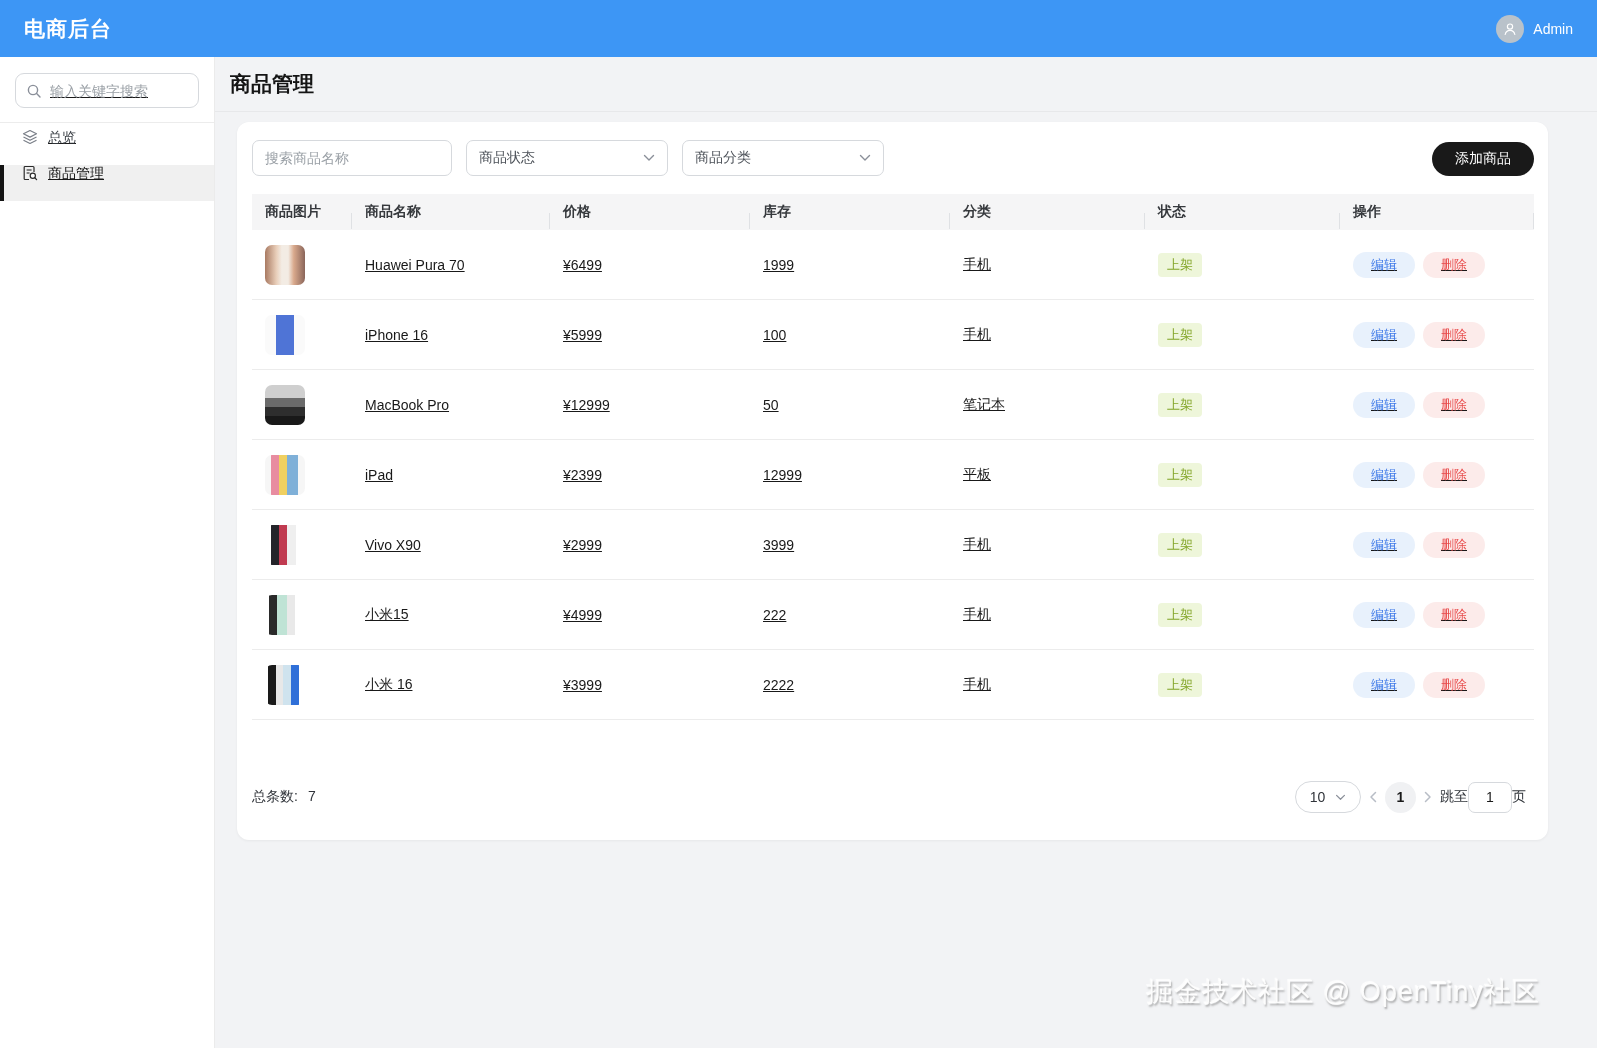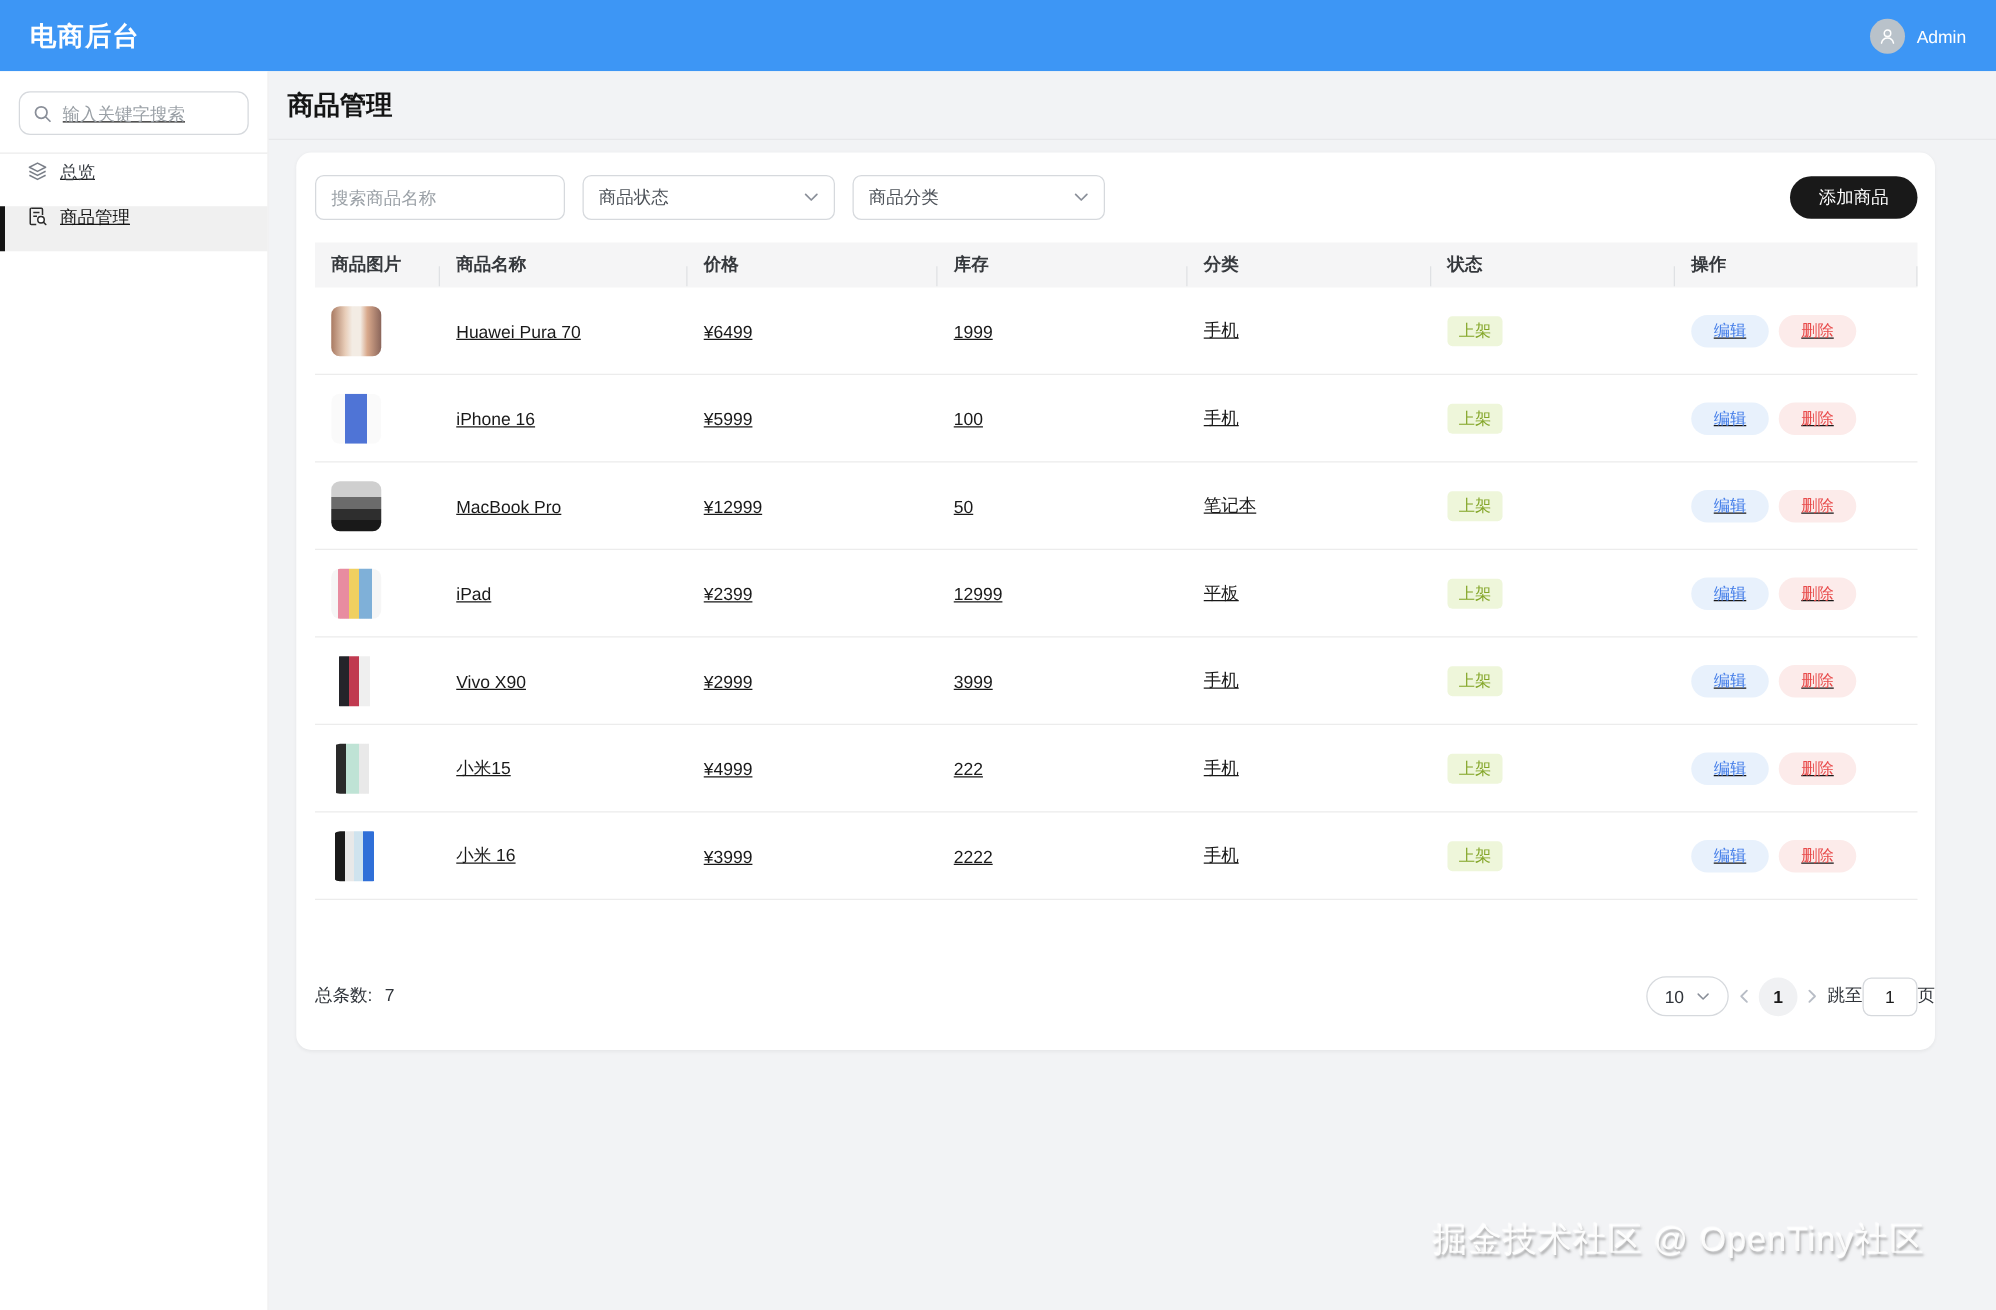--- a/index.html
+++ b/index.html
@@ -25,21 +25,21 @@
   .nav-item.active { background:#f0f0f0; border-left:4px solid #141414; color:#141414; }
 
   
   main { flex:1; position:relative; background:#f2f3f5; }
   .page-head { height:55px; display:flex; align-items:center; padding-left:15px; border-bottom:1px solid #e7e8ea; }
   .page-head h1 { font-size:21px; font-weight:bold; color:#141414; }
 
   .card { margin:10px 49px 0 22px; background:#fff; border-radius:12px; box-shadow:0 1px 3px rgba(0,0,0,.05); height:718px; padding:18px 14px 0 15px; position:relative; }
 
   
-  .filter-row { display:flex; align-items:center; gap:14px; }
+  .filter-row { display:flex; align-items:flex-end; gap:14px; }
   .f-input { width:200px; height:36px; border:1px solid #d6d9dd; border-radius:7px; padding:0 12px; font-size:14px; font-family:inherit; color:#333; outline:none; }
   .f-input::placeholder { color:#9aa0a6; }
   .f-select { width:202px; height:36px; border:1px solid #d6d9dd; border-radius:7px; display:flex; align-items:center; justify-content:space-between; padding:0 12px; color:#4d5259; cursor:pointer; background:#fff; }
   .spacer { flex:1; }
   .add-btn { height:34px; padding:0 23px; background:#191919; color:#fff; border:none; border-radius:17px; font-size:14px; font-family:inherit; cursor:pointer; }
 
   
   .table { margin-top:18px; }
   .thead, .trow { display:grid; grid-template-columns:100px 198px 200px 200px 195px 195px 1fr; align-items:center; }
   .thead { height:36px; background:#f5f5f6; }
@@ -55,21 +55,21 @@
   .thumb[data-thumb="vivo-x90"] { background:linear-gradient(90deg,#fff 0 16%,#24242a 16% 36%,#c03a50 36% 56%,#efefef 56% 78%,#fff 78%); }
   .thumb[data-thumb="xiaomi-15"] { background:linear-gradient(90deg,#fff 0 10%,#2a2a2a 10% 30%,#bfe3d5 30% 56%,#e9e9e9 56% 76%,#fff 76%); }
   .thumb[data-thumb="xiaomi-13"] { background:linear-gradient(90deg,#fff 0 8%,#1a1a1a 8% 28%,#e8e8e8 28% 46%,#cfe3ee 46% 64%,#2f6fd8 64% 86%,#fff 86%); }
   .badge { display:inline-block; background:#eef6da; color:#84a629; font-size:13px; padding:3px 9px; border-radius:4px; }
   .td-actions { display:flex; gap:8px; }
   .pill { height:26px; padding:0 18px; border:none; border-radius:13px; font-size:13px; font-family:inherit; cursor:pointer; }
   .pill.edit { background:#e8f1fc; color:#3f7ae8; }
   .pill.del  { background:#fcebea; color:#e84b4b; }
 
   
-  .card-footer { position:absolute; left:15px; right:0; bottom:27px; display:flex; align-items:center; }
+  .card-footer { position:absolute; left:15px; right:22px; bottom:27px; display:flex; align-items:center; }
   .total { color:#30343a; }
   .total b { font-weight:normal; margin-left:10px; }
   .pager { margin-left:auto; display:flex; align-items:center; }
   .size-select { width:66px; height:32px; border:1px solid #d6d9dd; border-radius:16px; display:flex; align-items:center; justify-content:center; gap:10px; color:#30343a; cursor:pointer; background:#fff; }
   .pg-arrow { width:24px; height:24px; display:flex; align-items:center; justify-content:center; cursor:pointer; }
   .pg-current { width:31px; height:31px; border-radius:50%; background:#f0f1f3; display:flex; align-items:center; justify-content:center; font-weight:600; color:#191919; cursor:pointer; }
   .jump-label, .jump-suffix { color:#30343a; }
   .jump-input { width:44px; height:31px; border:1px solid #d6d9dd; border-radius:7px; text-align:center; font-size:14px; font-family:inherit; color:#191919; outline:none; }
 
   

